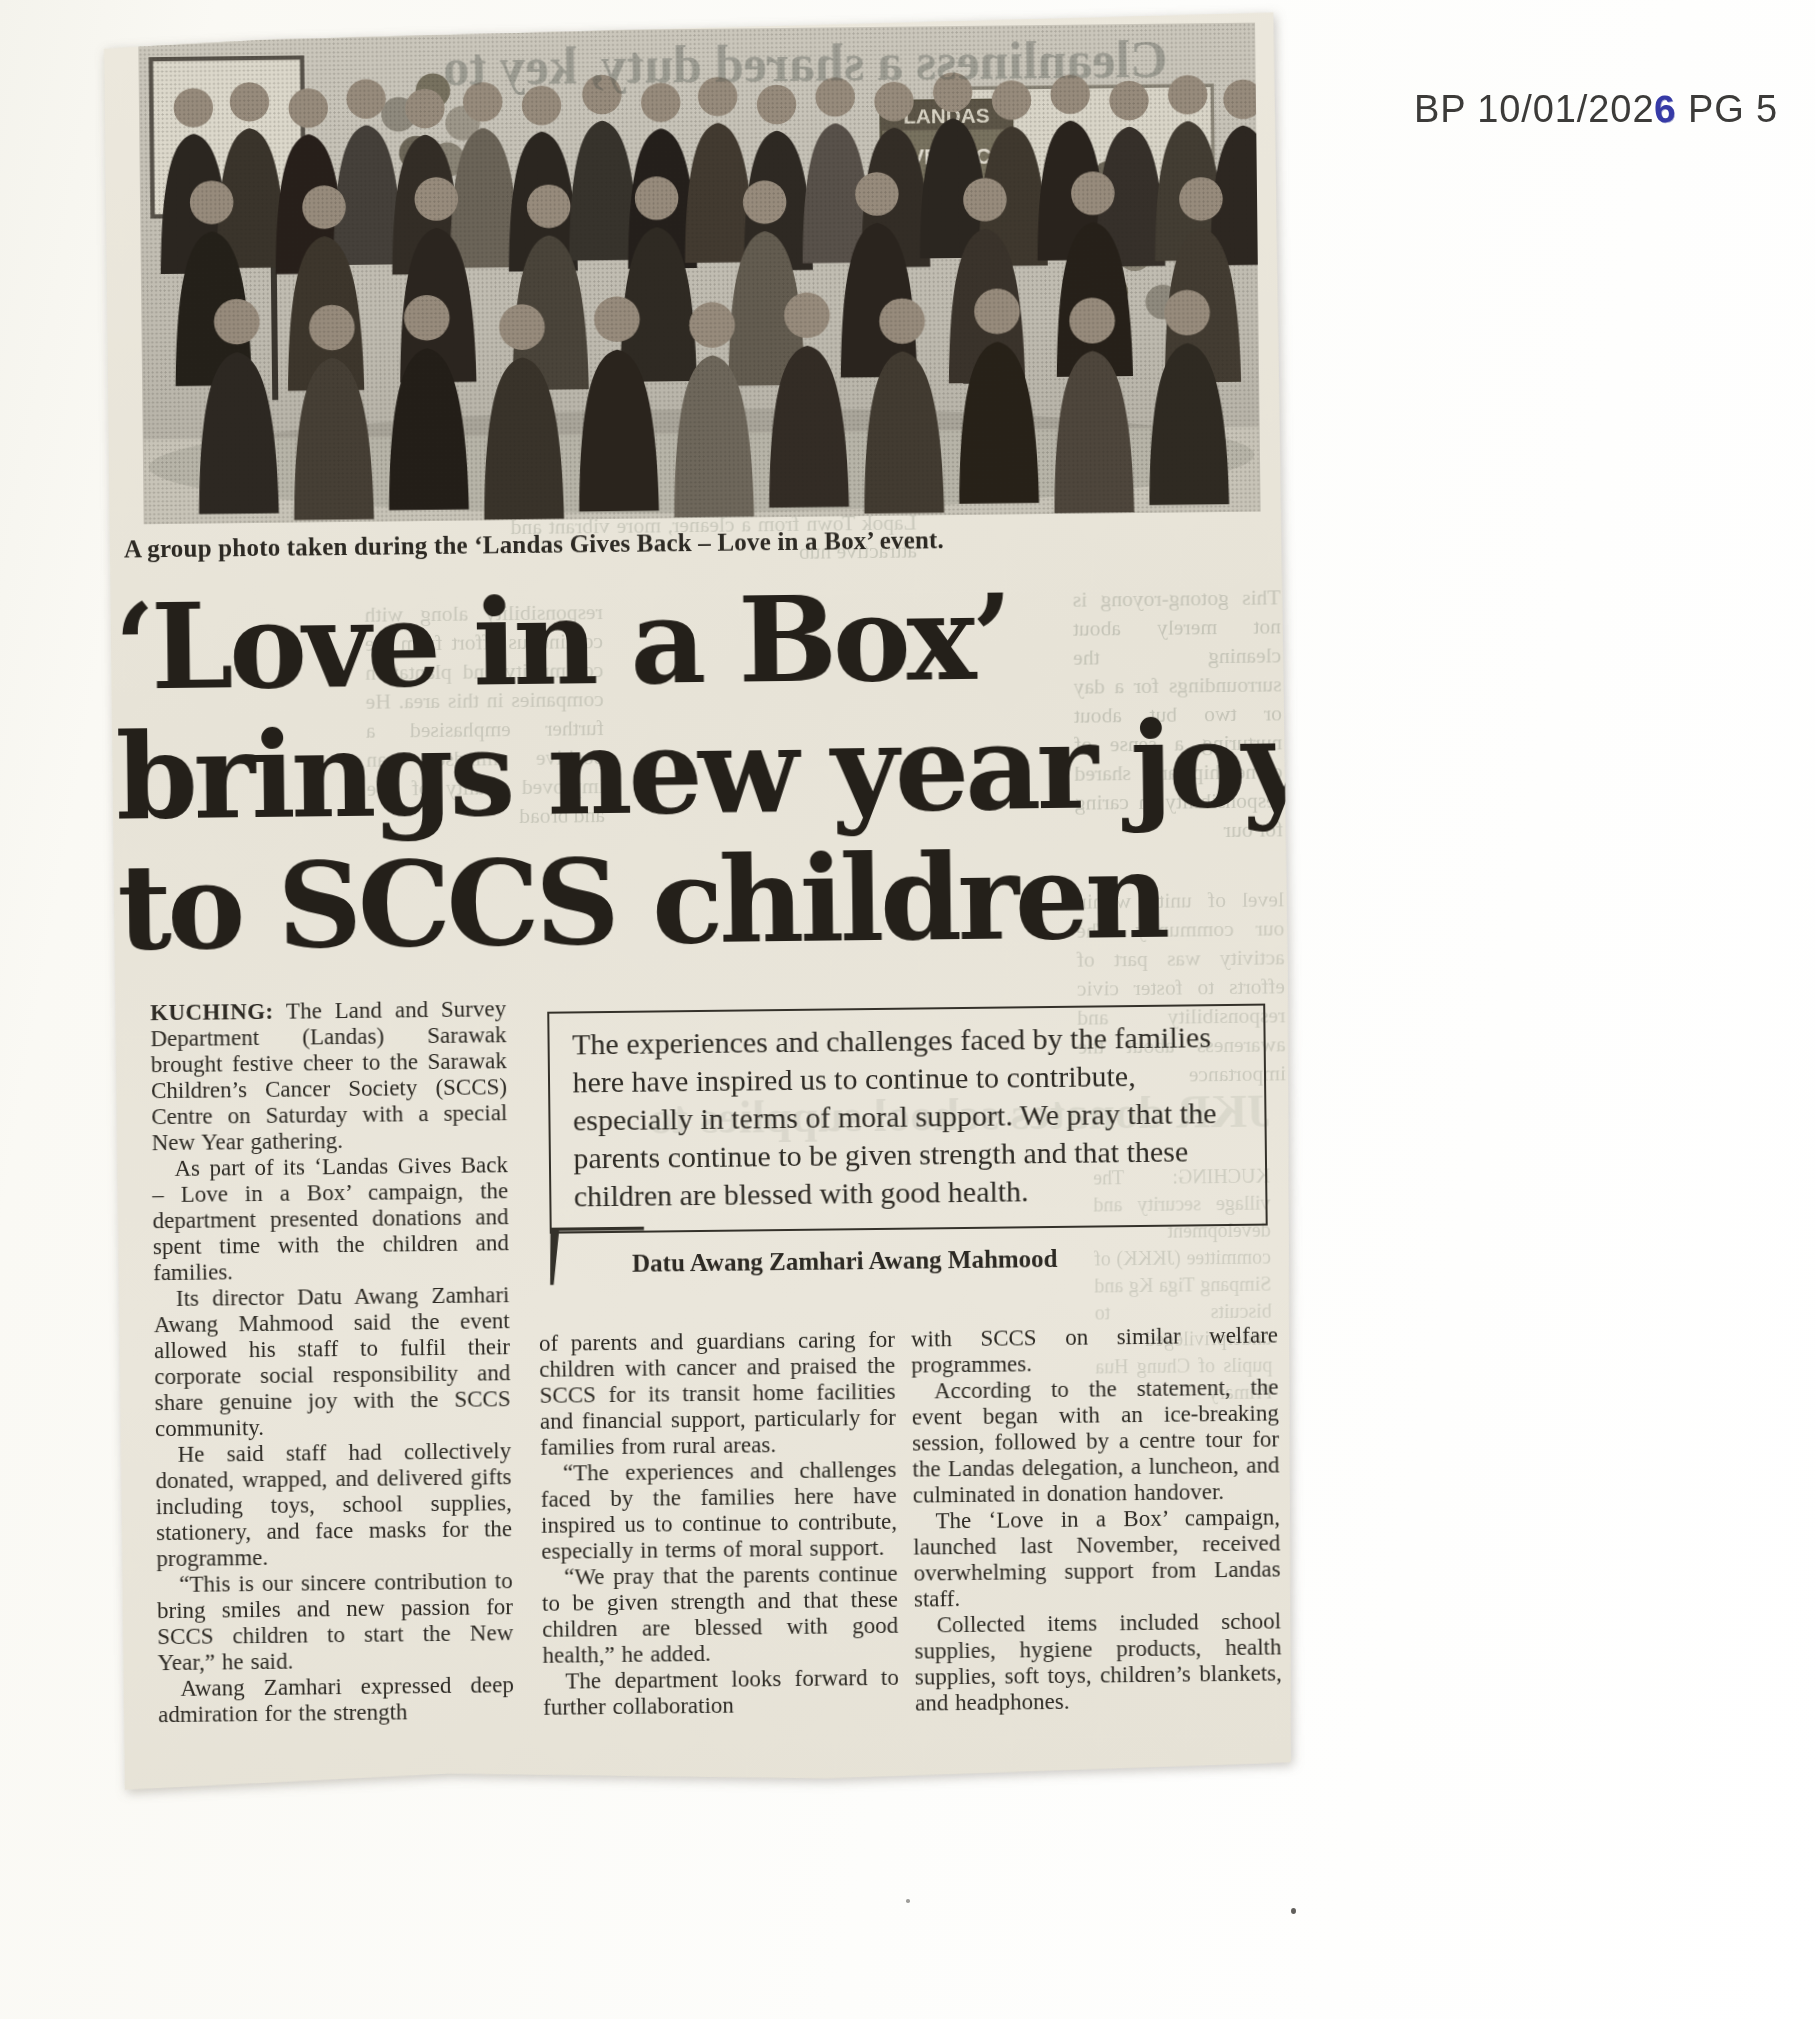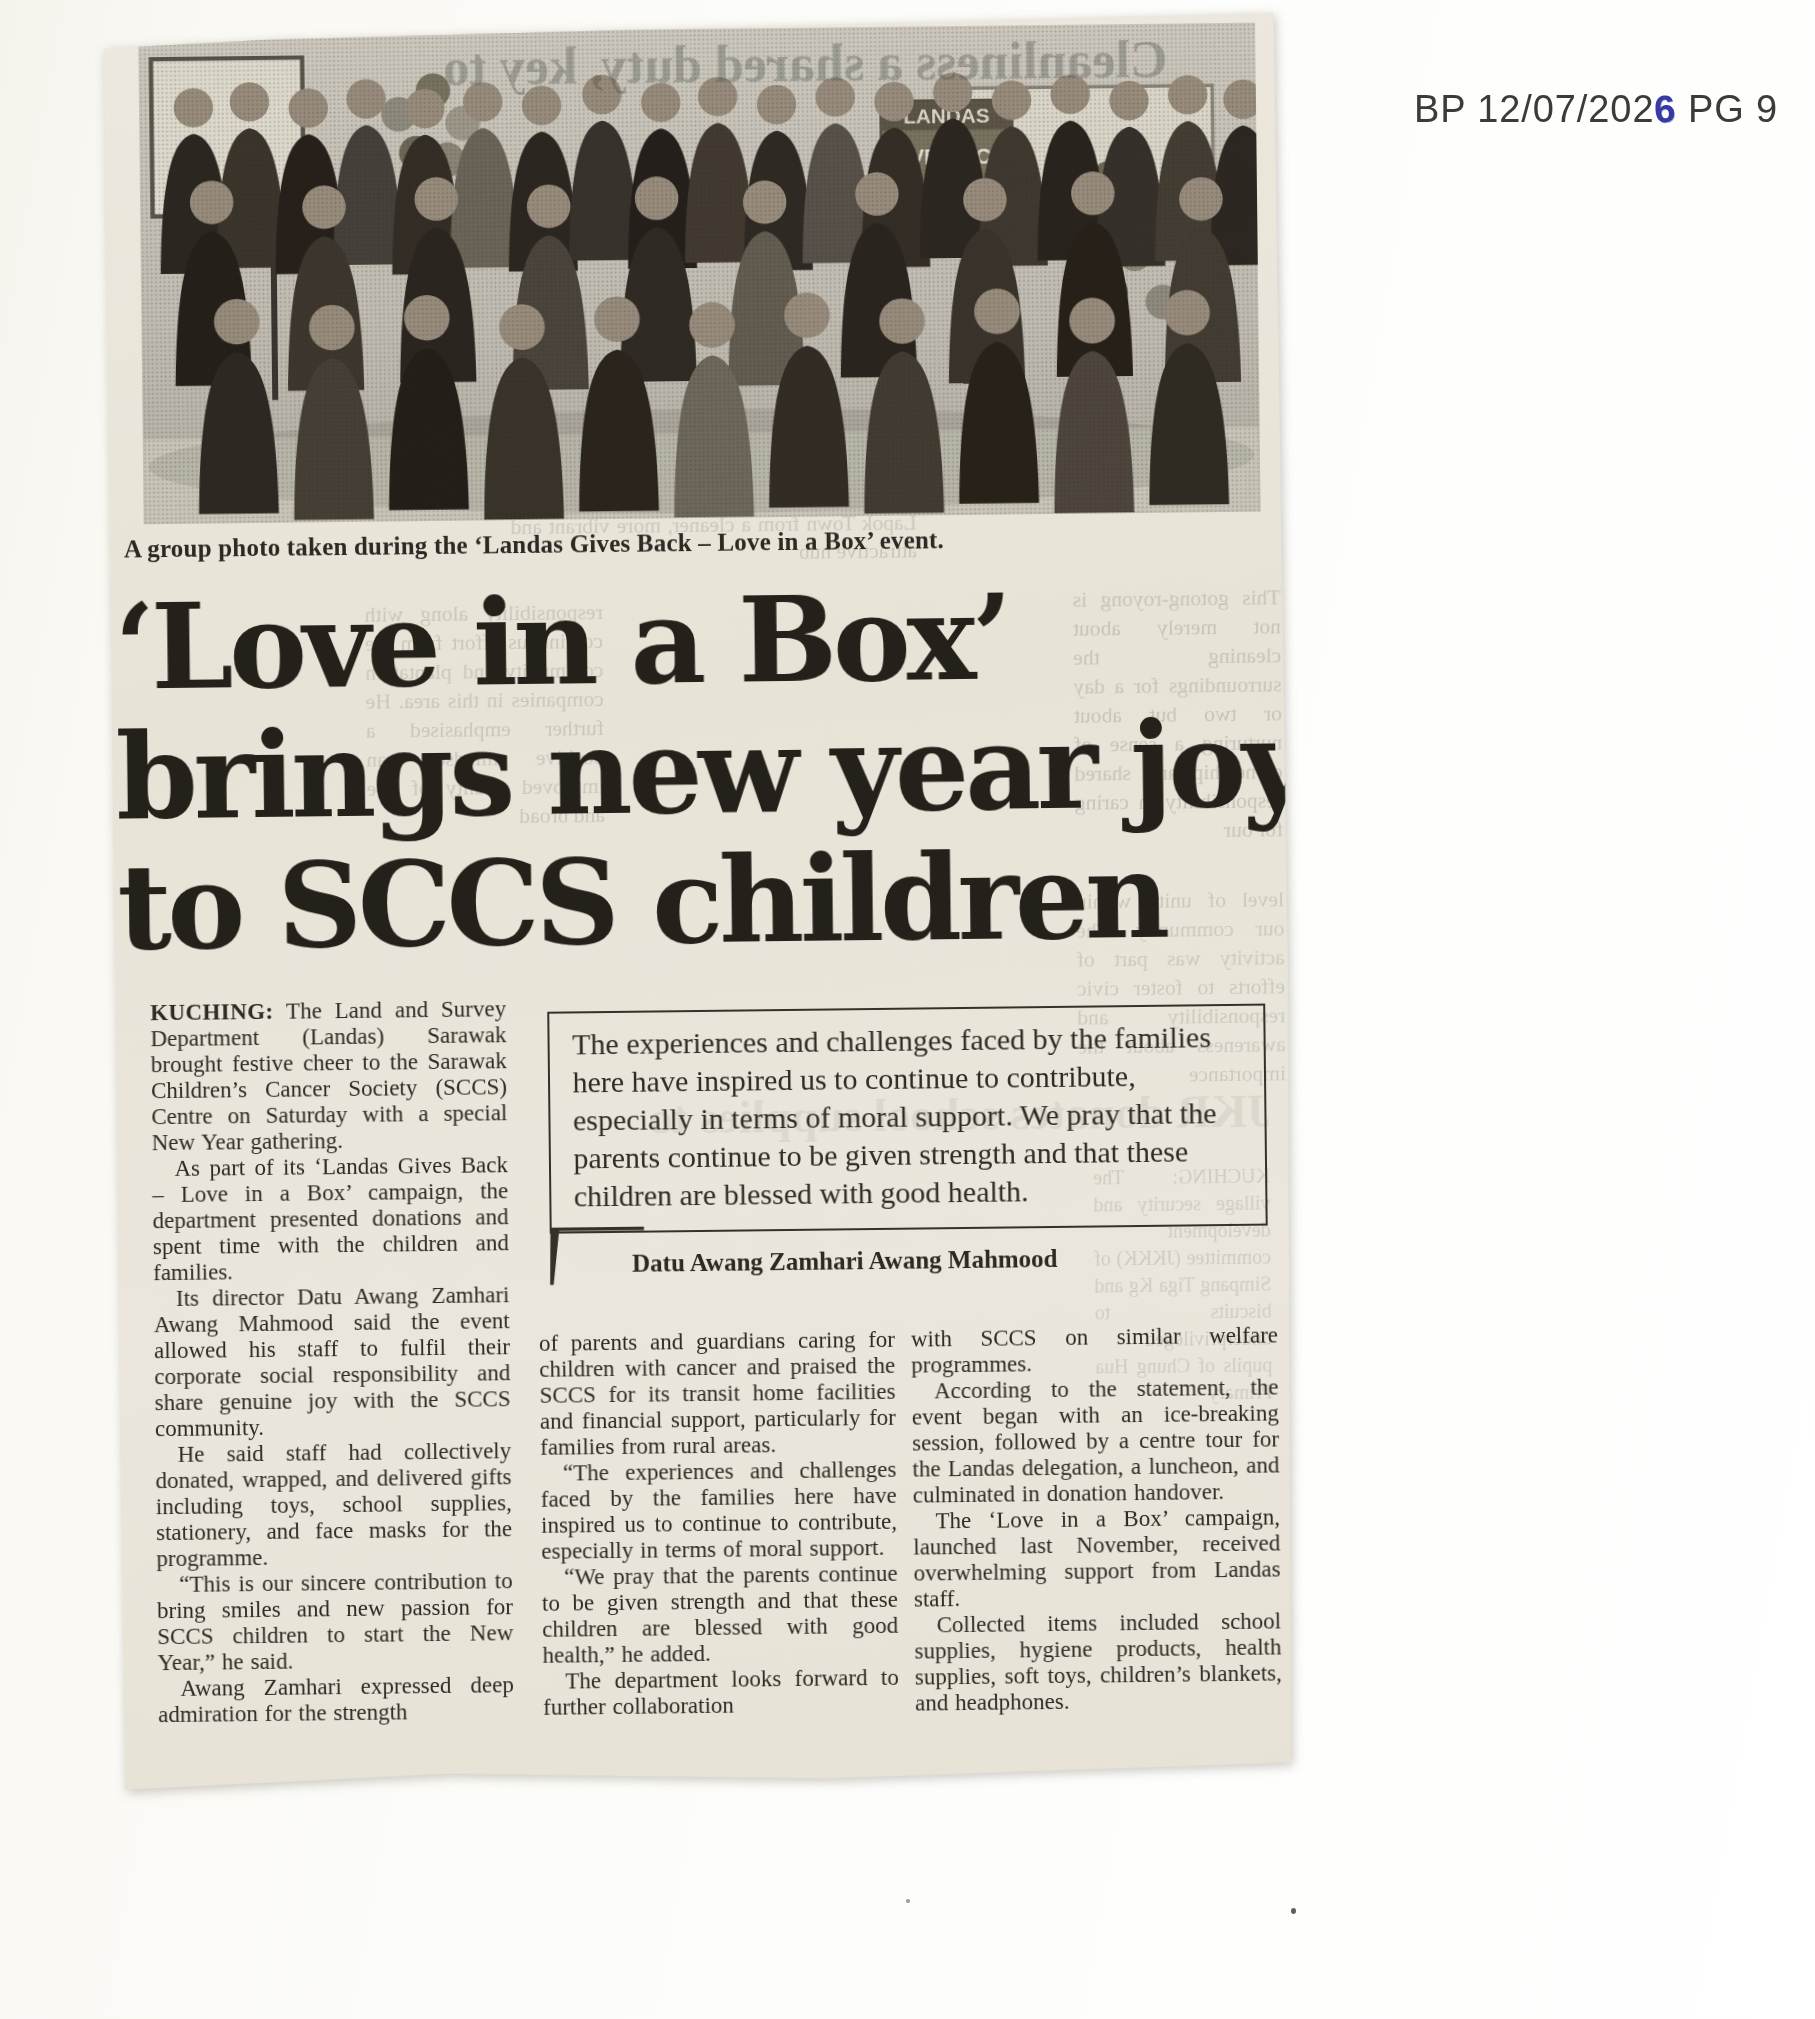--- a/index.html
+++ b/index.html
@@ -82,21 +82,21 @@
     filter:blur(0.4px);text-align:justify;
   }
   .speck{position:absolute;background:#2c2a26;border-radius:50%;}
 </style>
 </head>
 <body>
 
 <div style="position:absolute;inset:0;">
 
   <div class="annotation">
-    <span>BP 12/07/202</span><span class="blue-digit">6</span><span> PG 9</span>
+    <span>BP 10/01/202</span><span class="blue-digit">6</span><span> PG 5</span>
   </div>
 
   <div class="clip-wrap">
   <div class="clipping">
 
     <div class="bleed" style="left:406px;top:463px;width:406px;font-size:21.6px;line-height:28.5px;opacity:.34;">He shared his long-term vision to transform Lapok Town from a cleaner, more vibrant and attractive hub</div>
     <div class="bleed" style="left:259px;top:578px;width:238px;font-size:21.6px;line-height:29px;opacity:.34;">responsibility along with continuous effort from the community and plantation companies in this area. He further emphasised a positive mindset, an improved quality of life and broad</div>
     <div class="bleed" style="left:967px;top:571px;width:208px;font-size:21.6px;line-height:29px;opacity:.38;">This gotong-royong is not merely about cleaning the surroundings for a day or two but about nurturing a sense of ownership and shared responsibility in caring for our</div>
     <div class="bleed" style="left:967px;top:873px;width:208px;font-size:21.6px;line-height:29px;opacity:.32;">level of unity within our community. The activity was part of efforts to foster civic responsibility and awareness about the importance</div>
     <div class="bleed" style="left:467px;top:1071px;width:692px;font-size:47px;font-weight:bold;line-height:54px;opacity:.16;">JKR donates school supplies to</div>

